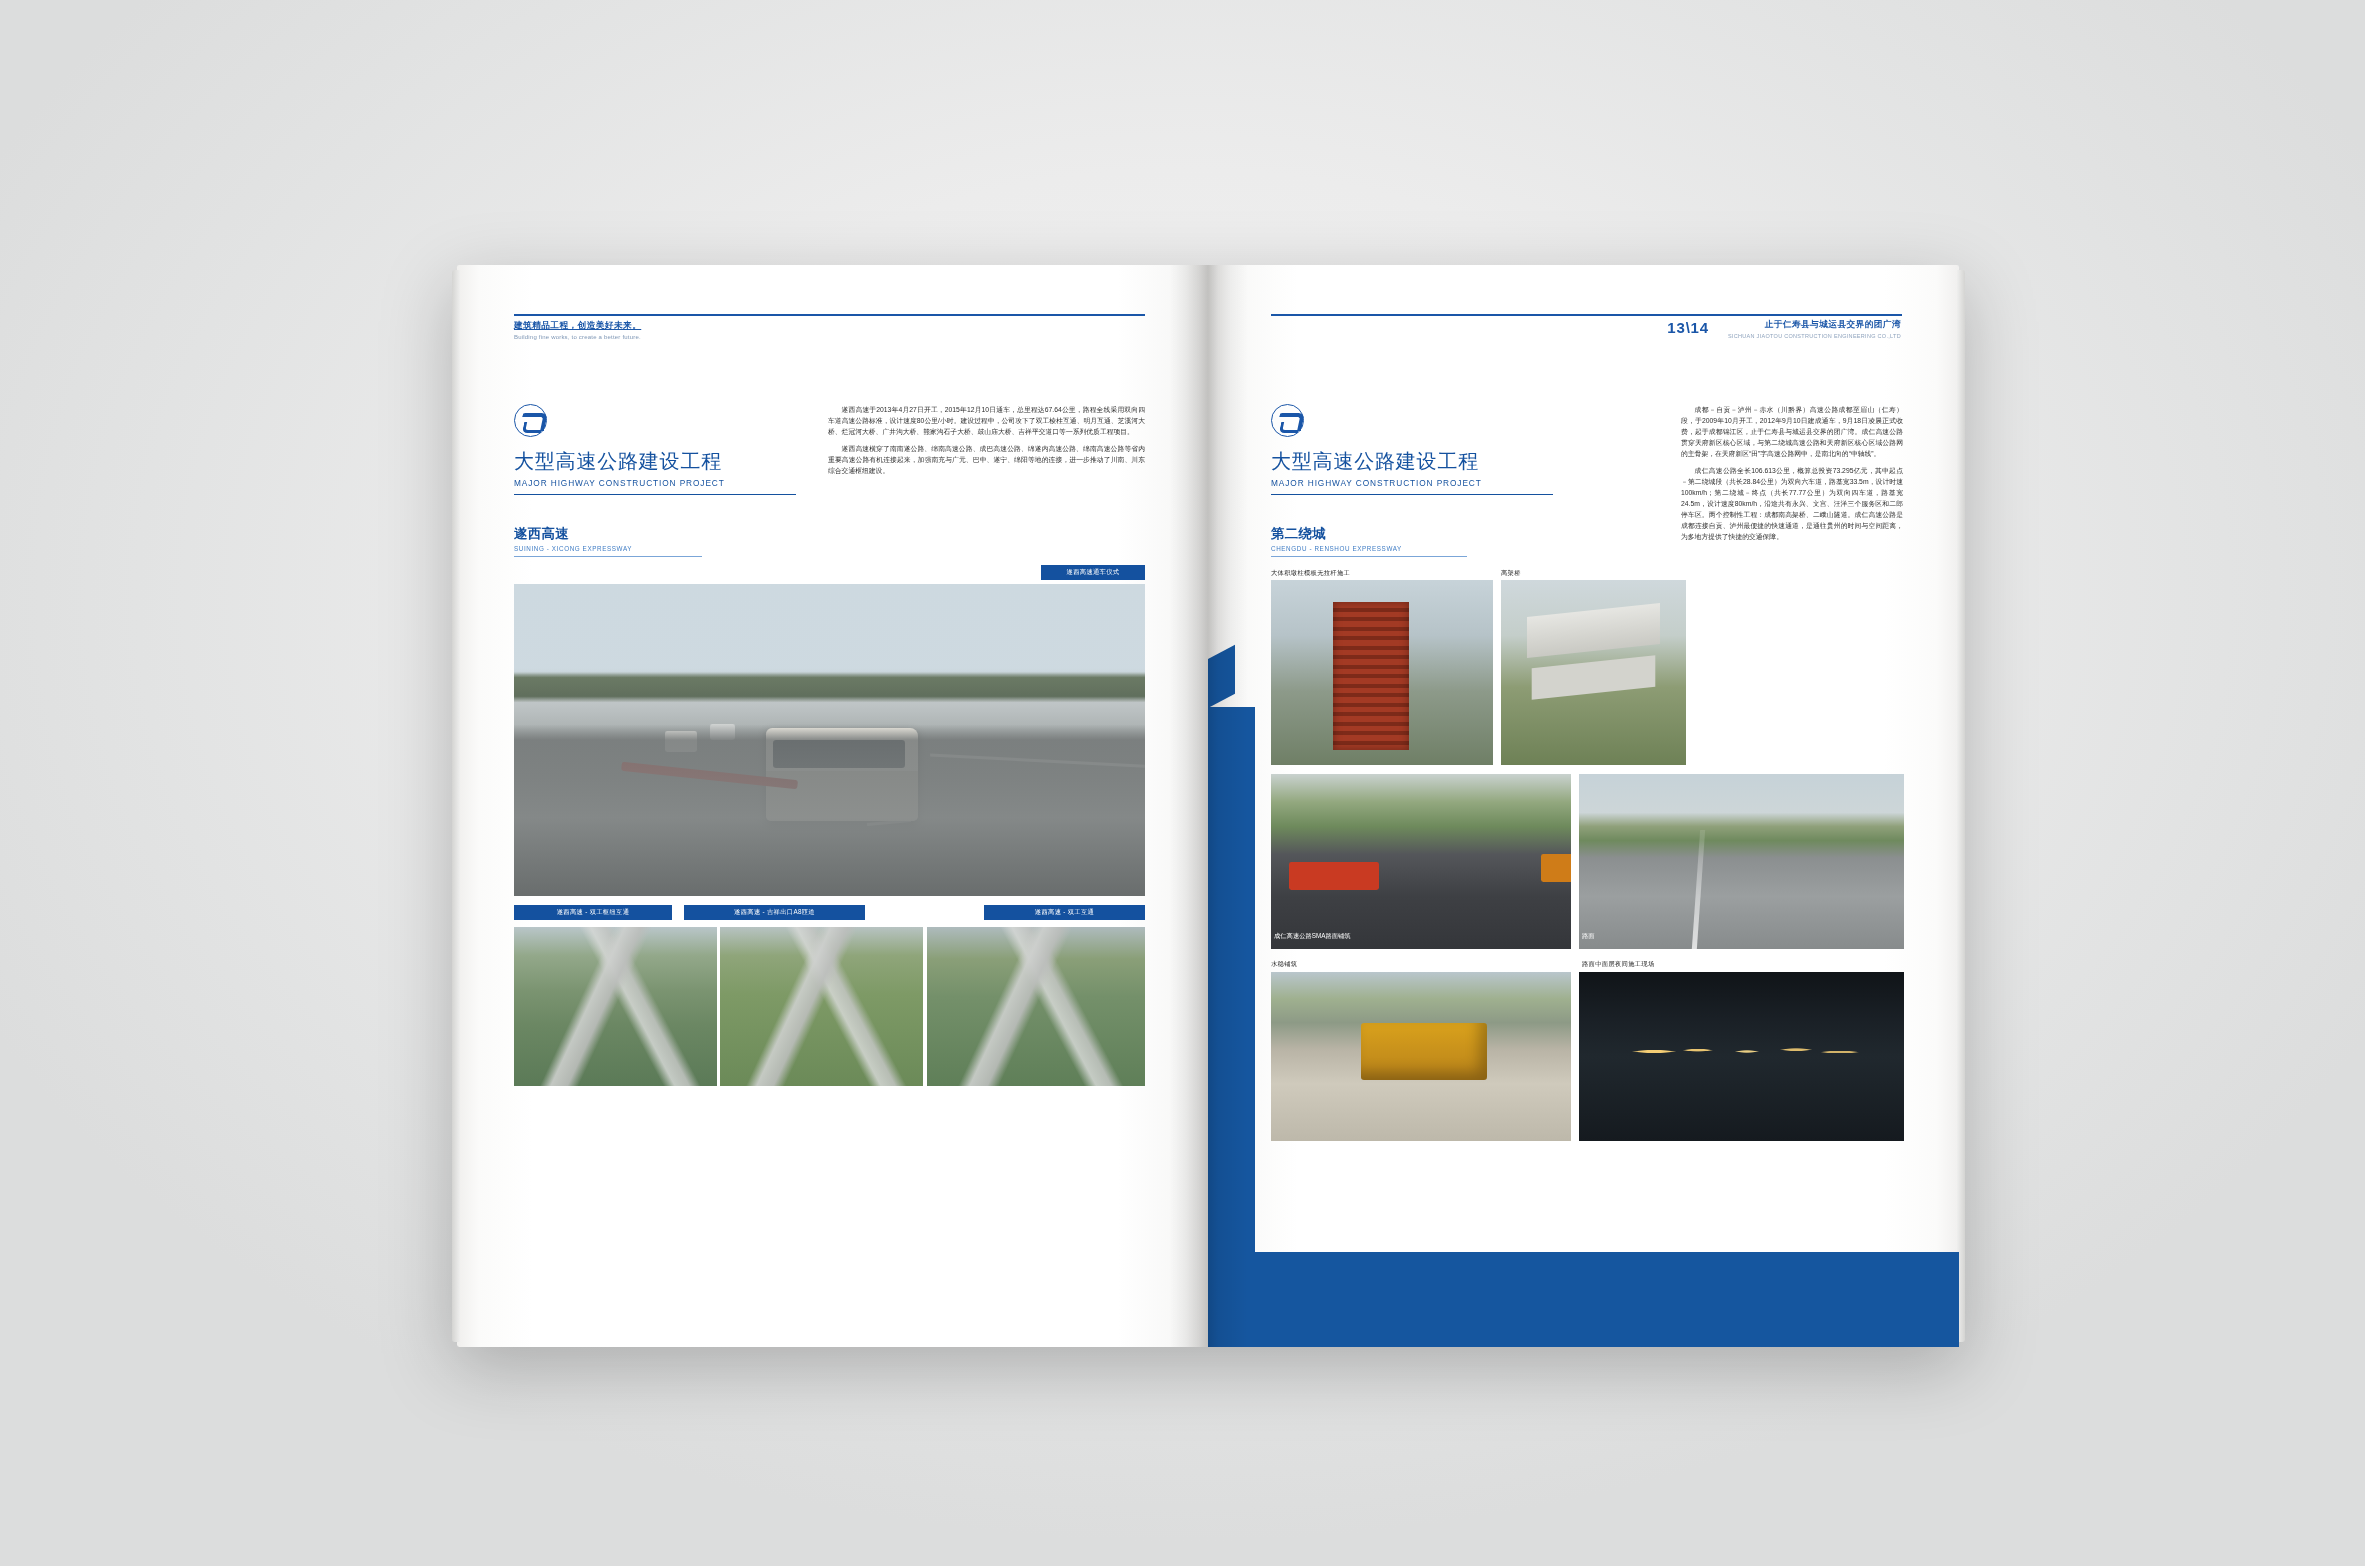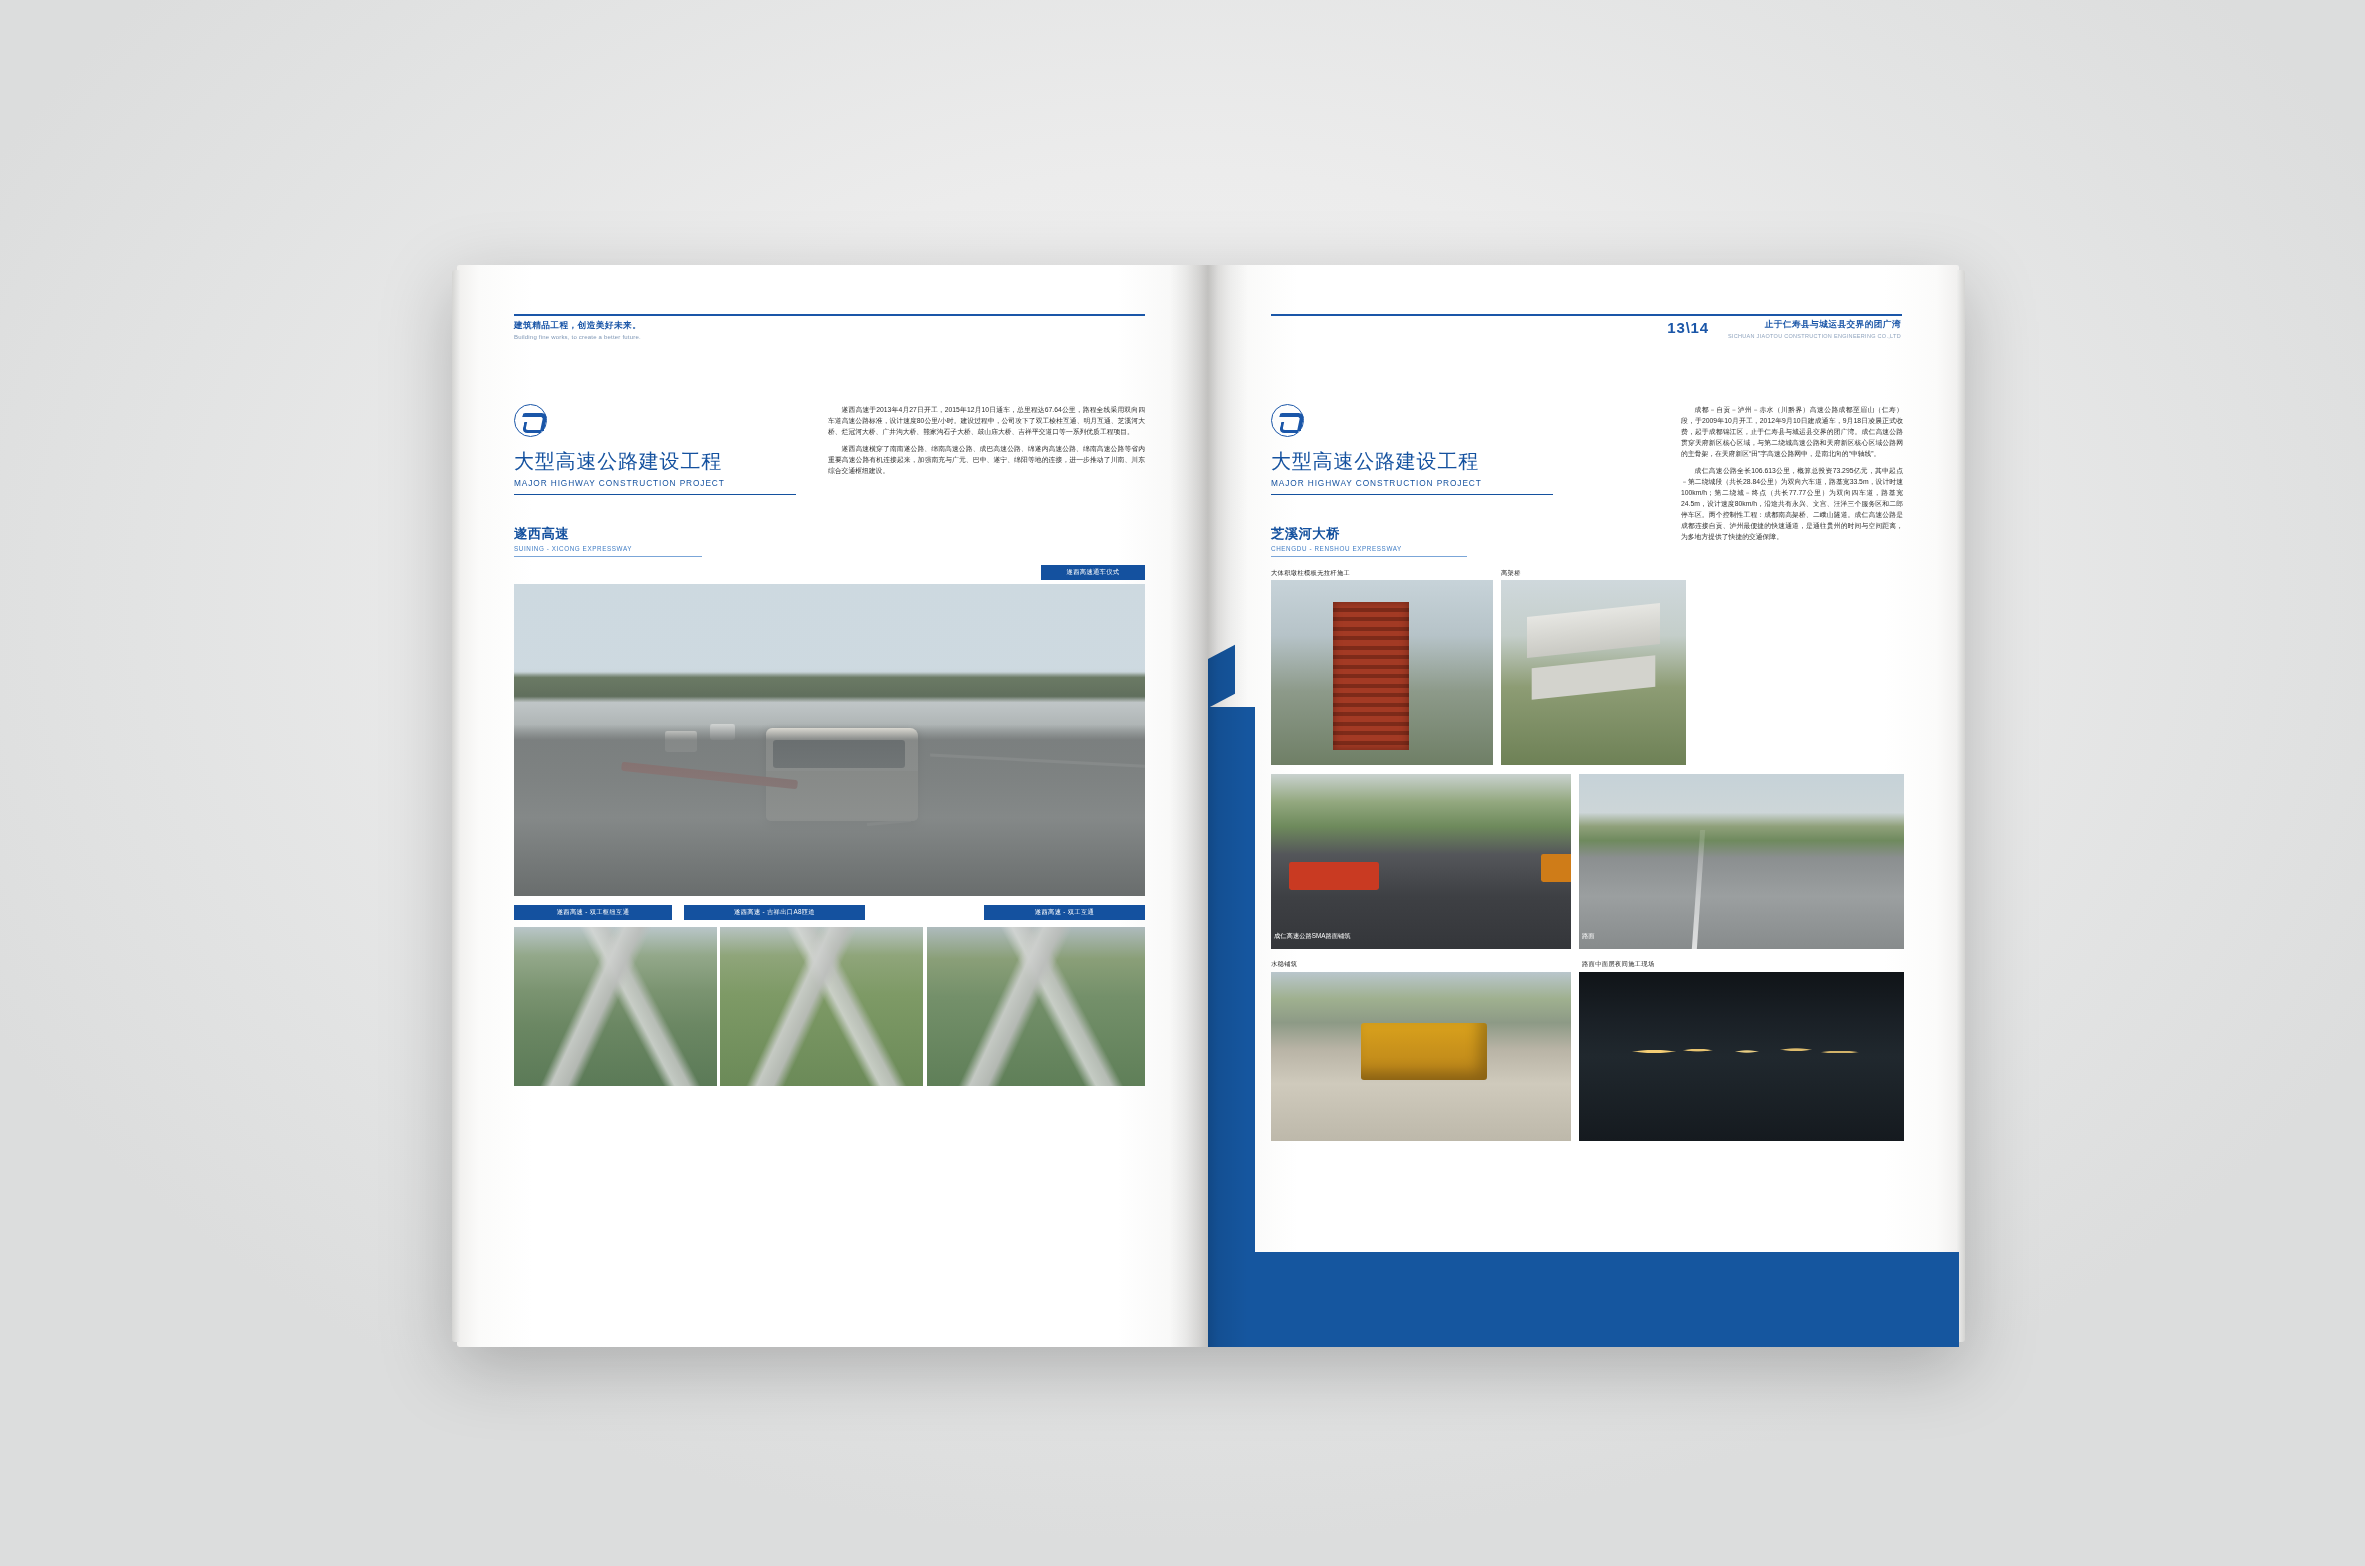--- a/index.html
+++ b/index.html
@@ -51,21 +51,21 @@
   .page-edge-r{
     position:absolute;right:-5.5px;top:4.7px;width:8px;height:calc(100% - 9.5px);
     background:linear-gradient(270deg,#d4d4d2,#efefee);border-radius:0 2.4px 2.4px 0;
   }
 
   
   .rule-top{
     position:absolute;height:2.4px;background:#1a56a8;
   }
   .hdr-cn{
-    font-size:8.7px;color:#1a56a8;letter-spacing:0.4px;font-weight:bold;
+    font-size:8.7px;color:#1a56a8;letter-spacing:0.4px;font-weight:bold;text-decoration:underline;
   }
   .hdr-en{
     font-size:6px;color:#7f97b5;letter-spacing:0.2px;margin-top:1.6px;
   }
   .hdr-right-cn{
     font-size:8.7px;color:#1a56a8;letter-spacing:0.4px;font-weight:bold;text-align:right;
   }
   .hdr-right-en{
     font-size:5.5px;color:#8fa3bd;letter-spacing:0.3px;text-align:right;margin-top:1.6px;
   }
@@ -281,21 +281,21 @@
 
     <div class="logo" style="position:absolute;left:63px;top:139px;"></div>
 
     <div style="position:absolute;left:63px;top:183px;width:300px;">
       <div class="title-cn">大型高速公路建设工程</div>
       <div class="title-en">MAJOR HIGHWAY CONSTRUCTION PROJECT</div>
       <div class="title-underline" style="width:282px;"></div>
     </div>
 
     <div style="position:absolute;left:63px;top:260px;width:205px;">
-      <div class="sub-cn">芝溪河大桥</div>
+      <div class="sub-cn">第二绕城</div>
       <div class="sub-en">CHENGDU - RENSHOU EXPRESSWAY</div>
       <div class="sub-rule" style="width:196px;"></div>
     </div>
 
     <div class="body-col" style="position:absolute;left:473px;top:139px;width:222px;">
       <p>成都－自贡－泸州－赤水（川黔界）高速公路成都至眉山（仁寿）段，于2009年10月开工，2012年9月10日建成通车，9月18日凌晨正式收费，起于成都锦江区，止于仁寿县与城运县交界的团广湾。成仁高速公路贯穿天府新区核心区域，与第二绕城高速公路和天府新区核心区域公路网的主骨架，在天府新区“田”字高速公路网中，是南北向的“中轴线”。</p>
       <p>成仁高速公路全长106.613公里，概算总投资73.295亿元，其中起点－第二绕城段（共长28.84公里）为双向六车道，路基宽33.5m，设计时速100km/h；第二绕城－终点（共长77.77公里）为双向四车道，路基宽24.5m，设计速度80km/h，沿途共有永兴、文宫、汪洋三个服务区和二郎停车区。两个控制性工程：成都南高架桥、二峨山隧道。成仁高速公路是成都连接自贡、泸州最便捷的快速通道，是通往贵州的时间与空间距离，为多地方提供了快捷的交通保障。</p>
     </div>
 
     <div style="position:absolute;left:63px;top:304px;" class="caption-dark">大体积墩柱模板无拉杆施工</div>

